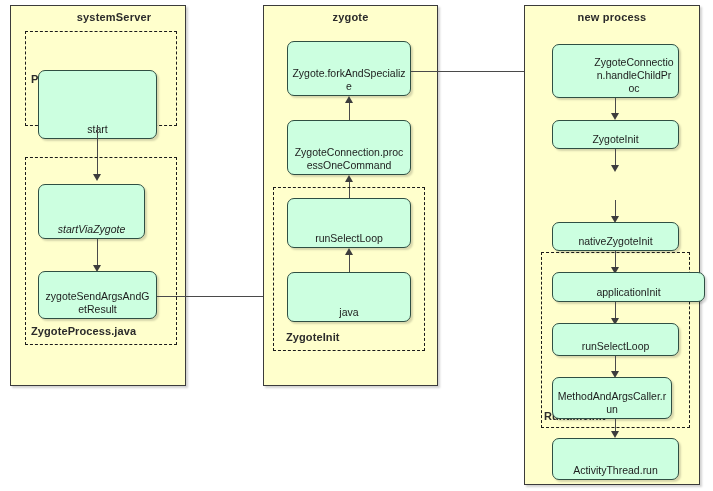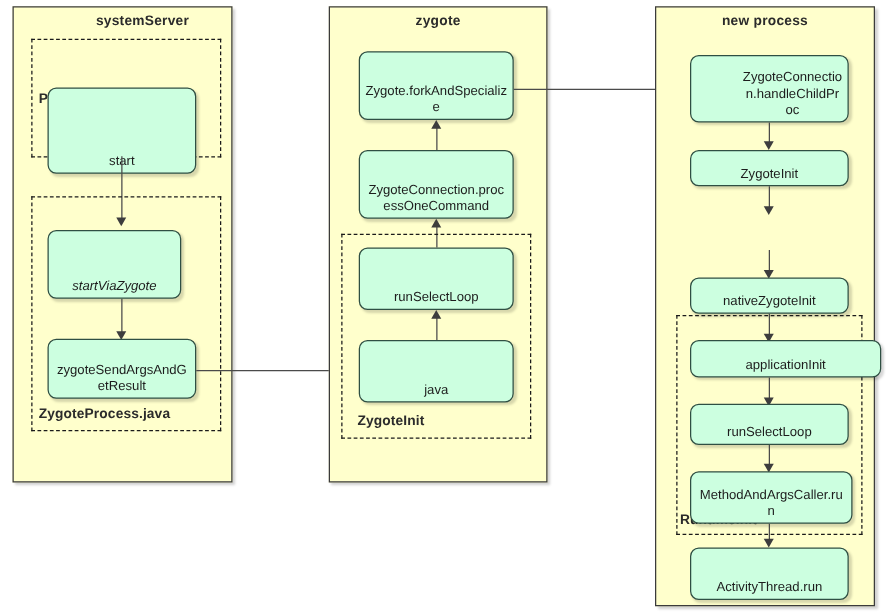--- a/index.html
+++ b/index.html
@@ -208,21 +208,21 @@
   <div class="arrow-line arrow-v" style="left:615px; top:302px; height:18px;"></div>
   <div class="arrow-head-down" style="left:611px; top:318px;"></div>
 
   <div class="node" style="left:552px; top:323px; width:127px; height:33px;">
     <span>runSelectLoop</span>
   </div>
 
   <div class="arrow-line arrow-v" style="left:615px; top:356px; height:17px;"></div>
   <div class="arrow-head-down" style="left:611px; top:371px;"></div>
 
-  <div class="node" style="left:552px; top:377px; width:130px; height:42px;">
+  <div class="node" style="left:552px; top:377px; width:120px; height:42px;">
     <span>MethodAndArgsCaller.run</span>
   </div>
 
   <div class="arrow-line arrow-v" style="left:615px; top:419px; height:16px;"></div>
   <div class="arrow-head-down" style="left:611px; top:431px;"></div>
 
   <div class="node" style="left:552px; top:438px; width:127px; height:42px;">
     <span>ActivityThread.run</span>
   </div>
 

